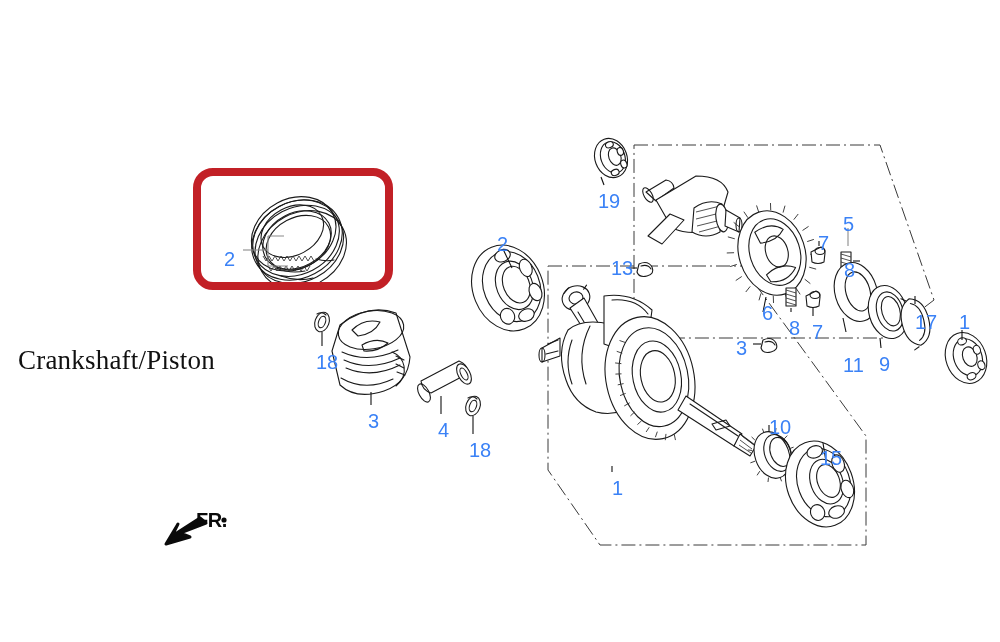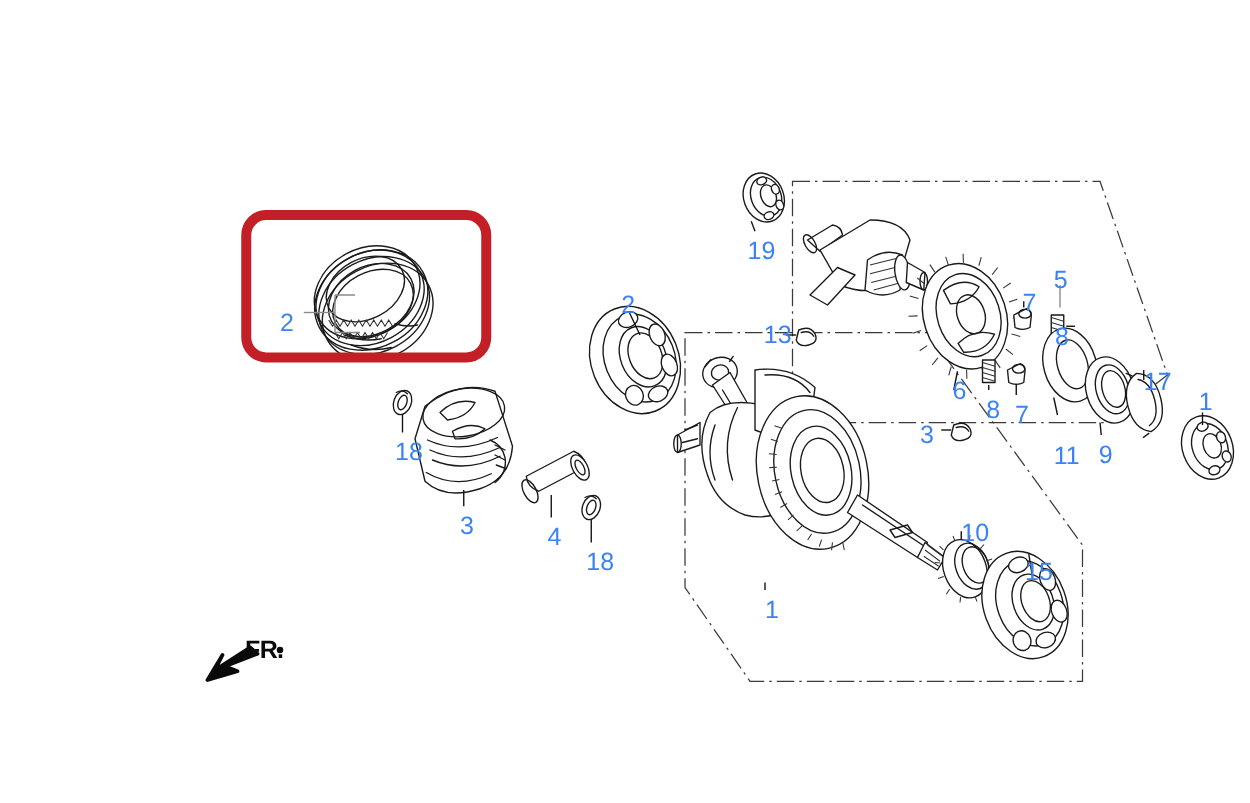--- a/index.html
+++ b/index.html
@@ -318,20 +318,21 @@
 
     <g>
       <path d="M200 518 L172 536 L178 524 L166 544 L190 537 L180 533 L206 523 Z" fill="#0a0a0a" stroke="#0a0a0a" stroke-width="3" stroke-linejoin="round"></path>
       <circle cx="224" cy="520" r="2.6" fill="#0a0a0a"></circle>
     </g>
 
   </svg>
 
   <div id="highlight-box" style="left: 193px; top: 168px; width: 200px; height: 122px; border-color: rgb(194, 32, 38); border-width: 8px; border-radius: 20px;"></div>
 
+  <div id="diagram-title">Crankshaft/Piston</div>
 
   <div id="fr-text">FR.</div>
 
   <div id="callout-layer">
       <div class="callout" style="left: 612px; top: 478px;">1</div>
       <div class="callout" style="left: 224px; top: 249px;">2</div>
       <div class="callout" style="left: 368px; top: 411px;">3</div>
       <div class="callout" style="left: 438px; top: 420px;">4</div>
       <div class="callout" style="left: 843px; top: 214px;">5</div>
       <div class="callout" style="left: 762px; top: 303px;">6</div>
@@ -340,19 +341,19 @@
       <div class="callout" style="left: 812px; top: 322px;">7</div>
       <div class="callout" style="left: 789px; top: 318px;">8</div>
       <div class="callout" style="left: 879px; top: 354px;">9</div>
       <div class="callout" style="left: 769px; top: 417px; text-align: right;">10</div>
       <div class="callout" style="left: 843px; top: 338px; margin-top: 17px;">11</div>
       <div class="callout" style="left: 736px; top: 338px;">3</div>
       <div class="callout" style="left: 611px; top: 258px;">13</div>
       <div class="callout" style="left: 497px; top: 234px;">2</div>
       <div class="callout" style="left: 820px; top: 448px;">15</div>
       <div class="callout" style="left: 959px; top: 312px;">1</div>
-      <div class="callout" style="left: 915px; top: 296px;">17</div>
+      <div class="callout" style="left: 915px; top: 312px;">17</div>
       <div class="callout" style="left: 316px; top: 352px;">18</div>
       <div class="callout" style="left: 469px; top: 440px;">18</div>
       <div class="callout" style="left: 598px; top: 191px;">19</div>
     </div>
 
 </div>
 
 </body></html>

